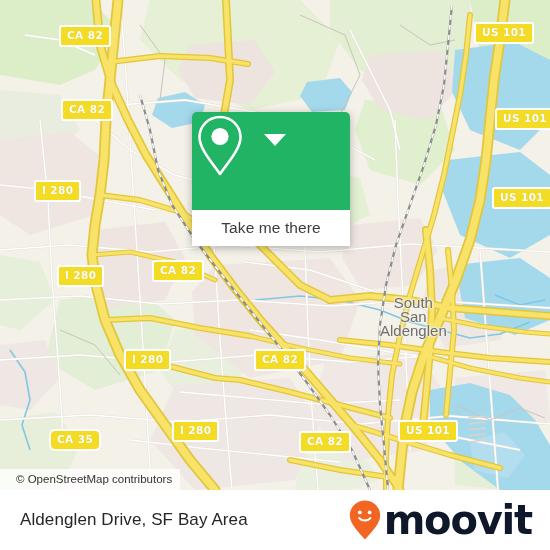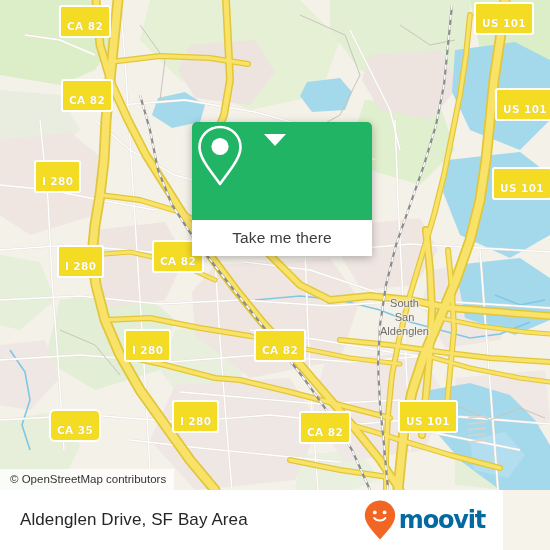--- a/index.html
+++ b/index.html
@@ -15,55 +15,56 @@
   .shield{
     position:absolute;
     background:#F5DC24;
     border:2px solid #ffffff;
     border-radius:3px;
     color:#ffffff;
     font-family:"DejaVu Sans",sans-serif;
     font-weight:bold;
     font-size:10.5px;
     line-height:1;
-    padding:14px 6px 4px 6px;
+    padding:3px 6px 4px 6px;
     letter-spacing:.4px;
     white-space:nowrap;
     text-shadow:0 0 1px rgba(0,0,0,.18);
     box-sizing:border-box;
+    margin-top:20px;
   }
 
   
   .city-label{
     position:absolute;
     color:#6E6E6E;
     font-family:"Liberation Sans",sans-serif;
-    font-size:11px;
+    font-size:15px;
     line-height:14px;
     text-align:center;
     white-space:nowrap;
     text-shadow:
        1px 0 2px #F4F1E9, -1px 0 2px #F4F1E9,
        0 1px 2px #F4F1E9, 0 -1px 2px #F4F1E9;
   }
 
   
   #attribution{
     position:absolute;left:0;bottom:0;
-    padding:4px 8px 5px 10px;
+    padding:4px 8px 5px 16px;
     background:rgba(255,255,255,.80);
     color:#333333;
     font-size:11.5px;
     font-family:"Liberation Sans",sans-serif;
     white-space:nowrap;
   }
 
   
   #popup{
-    position:absolute;left:192px;top:122px;width:180px;
+    position:absolute;left:192px;top:112px;width:158px;
     filter:drop-shadow(0 2px 4px rgba(0,0,0,.28));
   }
   #popup-top{
     background:#20B464;
     border-radius:5px 5px 0 0;
     height:98px;
     display:flex;align-items:center;justify-content:center;
   }
   #popup-bottom{
     background:#FFFFFF;
@@ -77,38 +78,38 @@
   #popup-tail{
     position:absolute;left:50%;top:134px;margin-left:-11px;
     width:0;height:0;
     border-left:11px solid transparent;
     border-right:11px solid transparent;
     border-top:12px solid #FFFFFF;
   }
 
   
   #footer{
-    position:absolute;left:0;bottom:0;width:503px;height:60px;
+    position:absolute;left:0;bottom:0;width:550px;height:60px;
     background:#FFFFFF;
     display:flex;align-items:center;justify-content:space-between;
     box-sizing:border-box;
     padding:0 18px 0 20px;
   }
   #footer-title{
     color:#262626;
     font-size:17px;
     font-family:"Liberation Sans",sans-serif;
     letter-spacing:.1px;
     white-space:nowrap;
   }
   #brand{display:flex;align-items:center;gap:2px;}
   #brand-word{
-    color:#0369a1;
+    color:#0f172a;
     font-family:"DejaVu Sans",sans-serif;
-    font-size:24px;
+    font-size:40px;
     font-weight:bold;
     letter-spacing:-1.2px;
     line-height:1;
   }
 </style>
 </head>
 <body>
 
 <div id="app">
 

